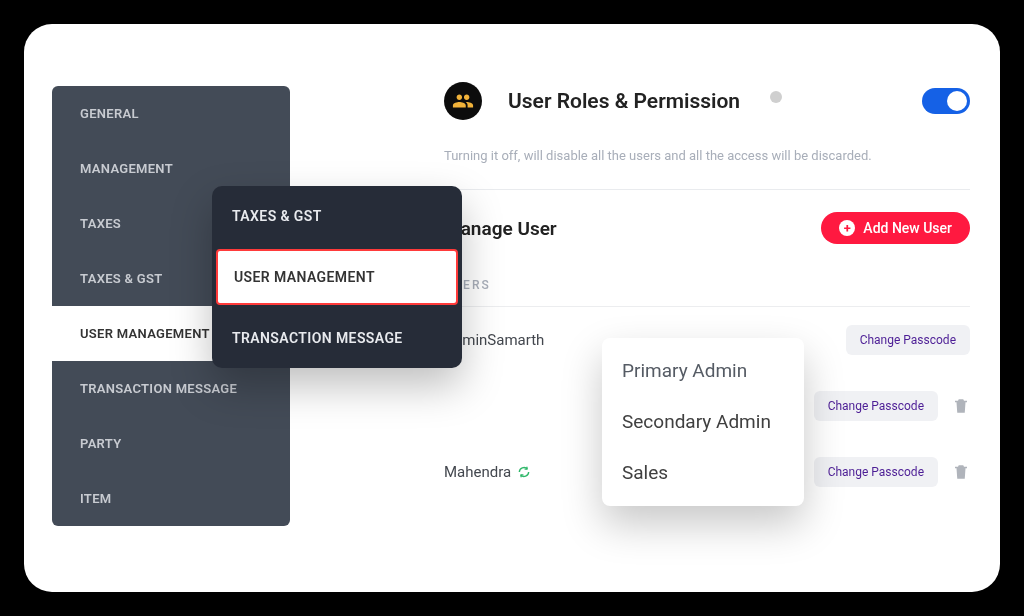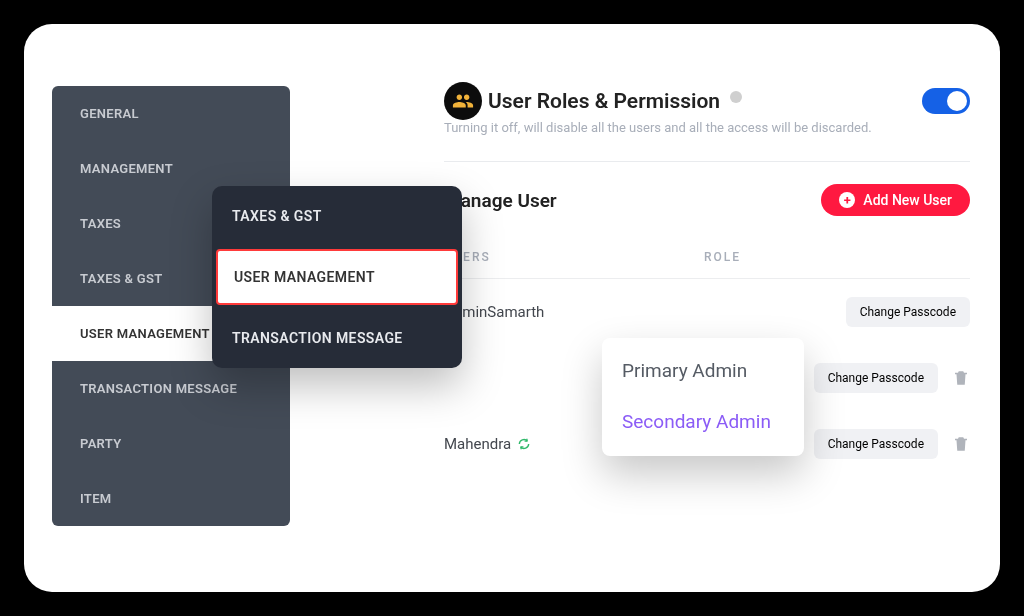--- a/index.html
+++ b/index.html
@@ -73,21 +73,21 @@
   
   .main {
     position: absolute;
     top: 58px;
     left: 420px;
     right: 30px;
   }
   .header-row {
     display: flex;
     align-items: center;
-    gap: 6px;
+    gap: 26px;
   }
   .header-icon {
     width: 38px; height: 38px;
     background: #0c0c0c;
     border-radius: 50%;
     display: flex;
     align-items: center;
     justify-content: center;
     color: #f1b23a;
   }
@@ -111,20 +111,21 @@
   }
   .toggle::after {
     content: "";
     position: absolute;
     right: 3px; top: 3px;
     width: 20px; height: 20px;
     background: #fff;
     border-radius: 50%;
   }
   .sub-note {
+    margin-top: 28px;
     margin-bottom: 26px;
     font-size: 13px;
     color: #a8aeb9;
   }
   .divider {
     height: 1px;
     background: #e9ebee;
   }
   .manage-row {
     display: flex;
@@ -187,21 +188,21 @@
     gap: 6px;
   }
   .sync-dot {
     width: 14px; height: 14px;
     flex-shrink: 0;
   }
   .sync-dot svg { width:14px; height:14px; display:block; }
   .td-action { margin-left: auto; display:flex; align-items:center; gap:14px; }
   .chip {
     background: #f0f1f4;
-    color: #000000;
+    color: #4c1d95;
     font-size: 12px;
     padding: 8px 14px;
     border-radius: 6px;
   }
   .trash { color:#b0b4bb; }
   .trash svg { width:18px; height:18px; display:block; }
 
   
   .roles-card {
     position: absolute;
@@ -209,21 +210,21 @@
     left: 578px;
     width: 202px;
     background: #fff;
     border-radius: 8px;
     box-shadow: 0 18px 40px rgba(0,0,0,0.22);
     padding: 8px 0;
   }
   .role-opt {
     padding: 14px 20px;
     font-size: 19px;
-    color: #8b5cf6;
+    color: #404040;
     line-height: 1.2;
   }
   .role-opt.first { color: #555b64; }
 </style>
 </head>
 <body>
 
 <div class="frame">
 
   <div class="sidebar">
@@ -256,21 +257,20 @@
     <div class="manage-row">
       <div class="manage-title">Manage User</div>
       <div class="add-btn">
         <span class="plus-circle">+</span>
         <span>Add New User</span>
       </div>
     </div>
 
     <div class="th-row">
       <div class="th th-users">USERS</div>
-      <div class="th th-role">ROLE</div>
     </div>
 
     <div class="tr">
       <div class="td-name">
         <span>AdminSamarth</span>
       </div>
       <div class="td-action">
         <span class="chip">Change Passcode</span>
       </div>
     </div>
@@ -309,15 +309,16 @@
 
   <div class="submenu">
     <div class="submenu-item">TAXES &amp; GST</div>
     <div class="submenu-item highlight">USER MANAGEMENT</div>
     <div class="submenu-item">TRANSACTION MESSAGE</div>
   </div>
 
   <div class="roles-card">
     <div class="role-opt first">Primary Admin</div>
     <div class="role-opt">Secondary Admin</div>
+    <div class="role-opt">Sales</div>
   </div>
 
 </div>
 
 </body></html>

